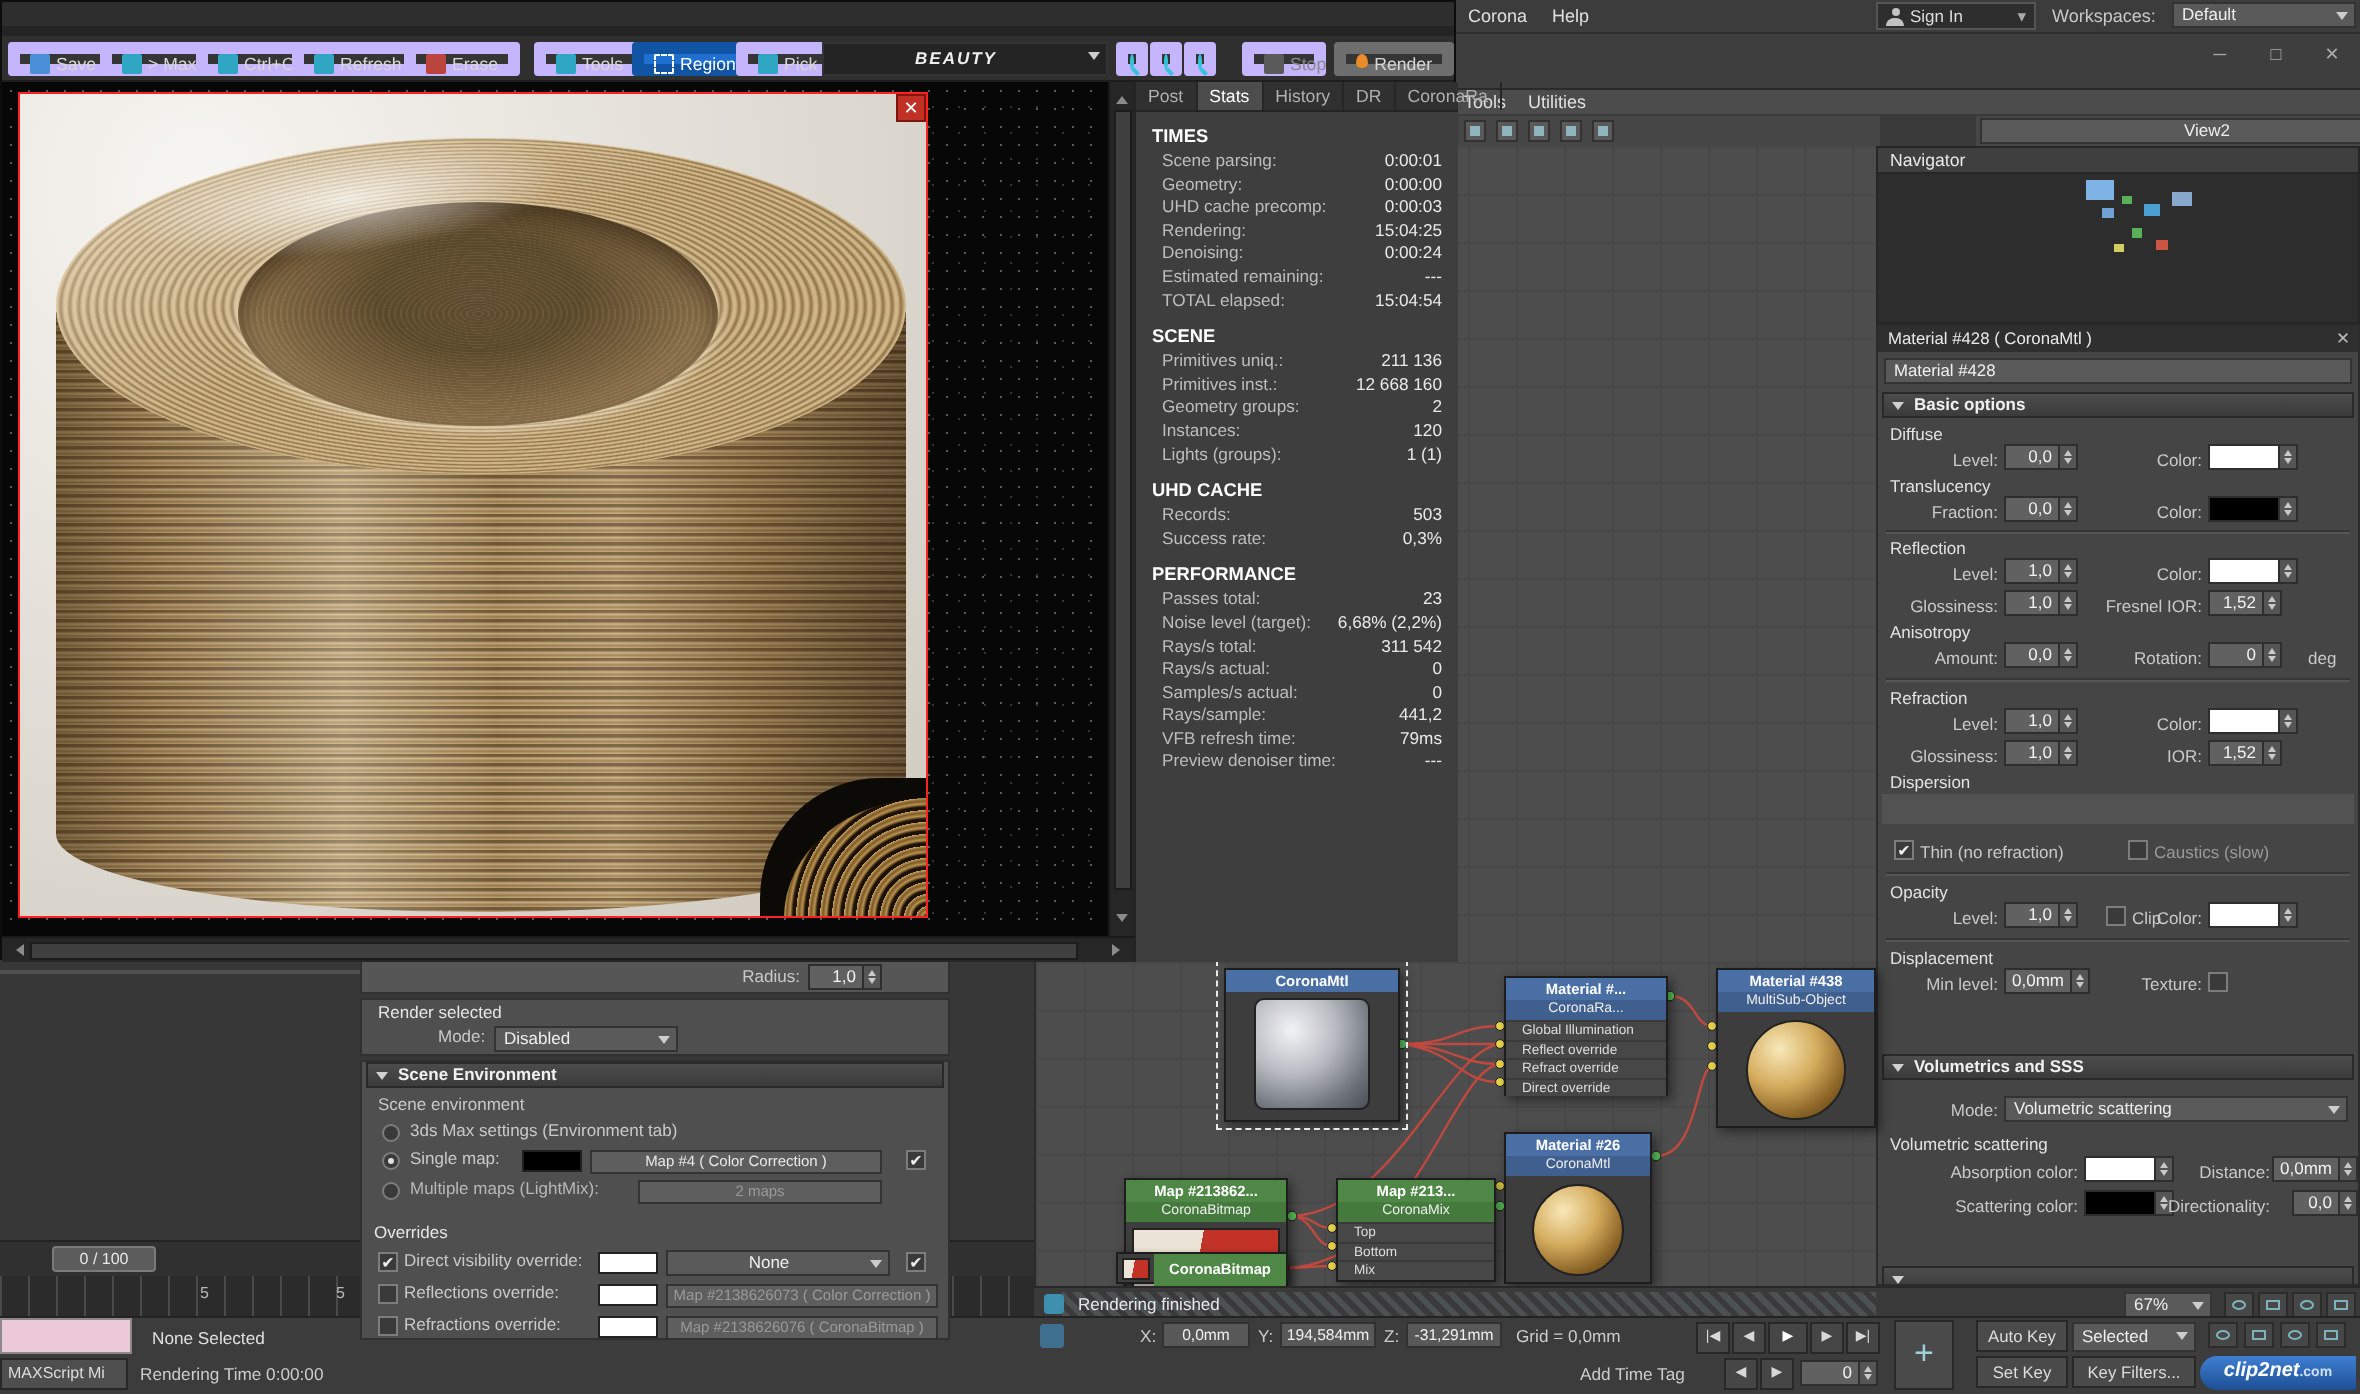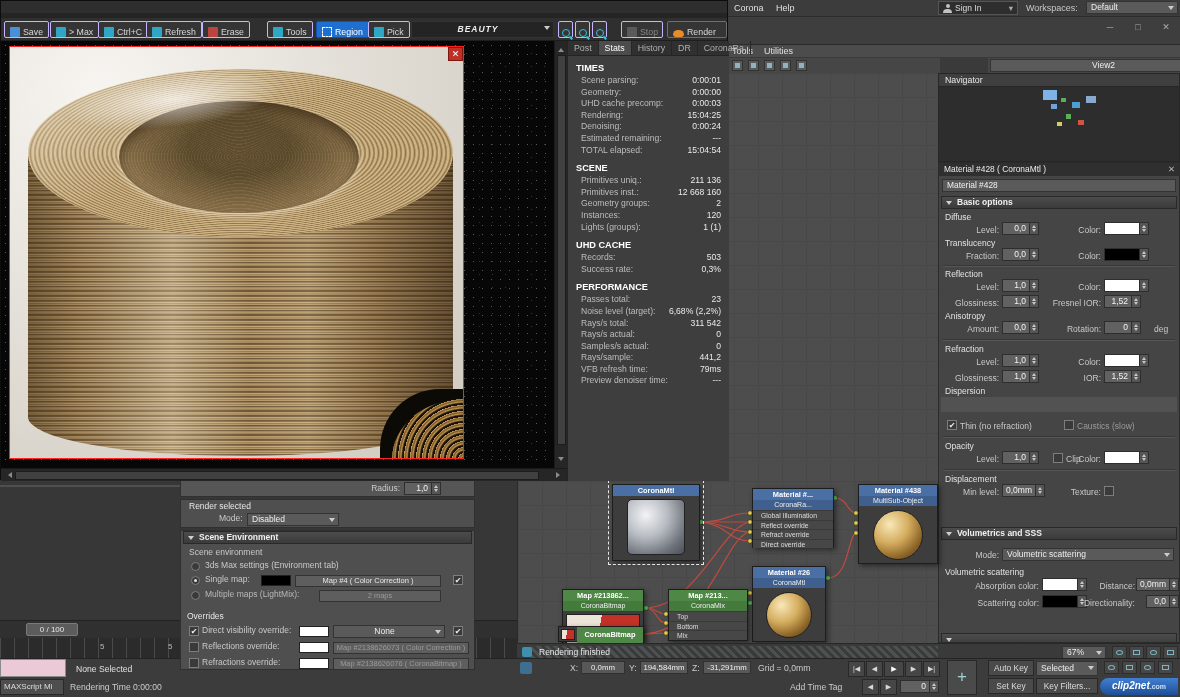--- a/index.html
+++ b/index.html
@@ -27,21 +27,21 @@
 .seclab{position:absolute;left:6px;font-size:8.5px;color:#e2e2e2;white-space:nowrap}
 .mprow{position:absolute;left:0;width:242px;height:16px}
 .mdiv{position:absolute;left:4px;right:4px;height:2px;border-top:1px solid #373737;border-bottom:1px solid #565656}
 .rollout{position:absolute;left:2px;right:2px;height:13px;background:linear-gradient(#4c4c4c,#3b3b3b);border:1px solid #292929;color:#f0f0f0;font-size:8.5px;font-weight:bold;line-height:11px;padding-left:15px;white-space:nowrap}
 .rollout::before{content:"";position:absolute;left:4px;top:4px;border:3px solid transparent;border-top:4px solid #d0d0d0}
 
 #vfb{position:absolute;left:0;top:0;width:728px;height:480px;background:#2e2e2e;border:1px solid #0d0d0d;z-index:10}
 #vfb-title{position:absolute;left:0;top:12px;width:100%;height:17px;background:#242424;border-bottom:4px solid #0ea5e9;display:flex;align-items:center;padding:12px 5px;font-size:8.8px;color:#c6c6c6}
 .winctl{width:24px;text-align:center;color:#aaa;font-size:9px;cursor:default}
 #vfb-toolbar{position:absolute;left:0;top:17px;width:100%;height:23px;background:#2f2f2f;border-bottom:1px solid #1e1e1e}
-.vbtn{position:absolute;top:3px;height:17px;display:flex;align-items:flex-end;gap:3px;padding:0 5px;background:#353535;border:1px solid #c4b5fd;border-radius:2px;font-size:8.8px;color:#d8d8d8;white-space:nowrap}
+.vbtn{position:absolute;top:3px;height:17px;display:flex;align-items:flex-start;gap:3px;padding:0 5px;background:#353535;border:6px solid #c4b5fd;border-radius:2px;font-size:8.8px;color:#d8d8d8;white-space:nowrap}
 .vbtn.blue{background:#1f6fd0;border-color:#1254a4;color:#fff}
 .vicon{width:10px;height:10px;border-radius:1px;background:#2fa7c4;flex:0 0 auto}
 .vicon.save{background:#4a90d9}
 .vicon.erase{background:#b9453e}
 .vicon.region{background:transparent;border:1px dashed #fff}
 .vicon.stop{background:#5a5a5a}
 .mag{position:relative;width:8px;height:8px;border:1.5px solid #35c2dc;border-radius:50%}
 .mag::after{content:"";position:absolute;width:4px;height:1.5px;background:#35c2dc;right:-4px;bottom:-2px;transform:rotate(45deg)}
 .teapot{width:11px;height:7px;background:#e88c2a;border-radius:50% 50% 45% 45%/70% 70% 40% 40%}
 #render-area{position:absolute;left:0;top:40px;width:553px;height:427px;background-color:#070707;background-image:radial-gradient(rgba(190,190,190,.45) .5px,transparent .6px),radial-gradient(rgba(120,120,120,.4) .5px,transparent .6px);background-size:9px 9px,13px 13px;background-position:0 0,4px 6px}

